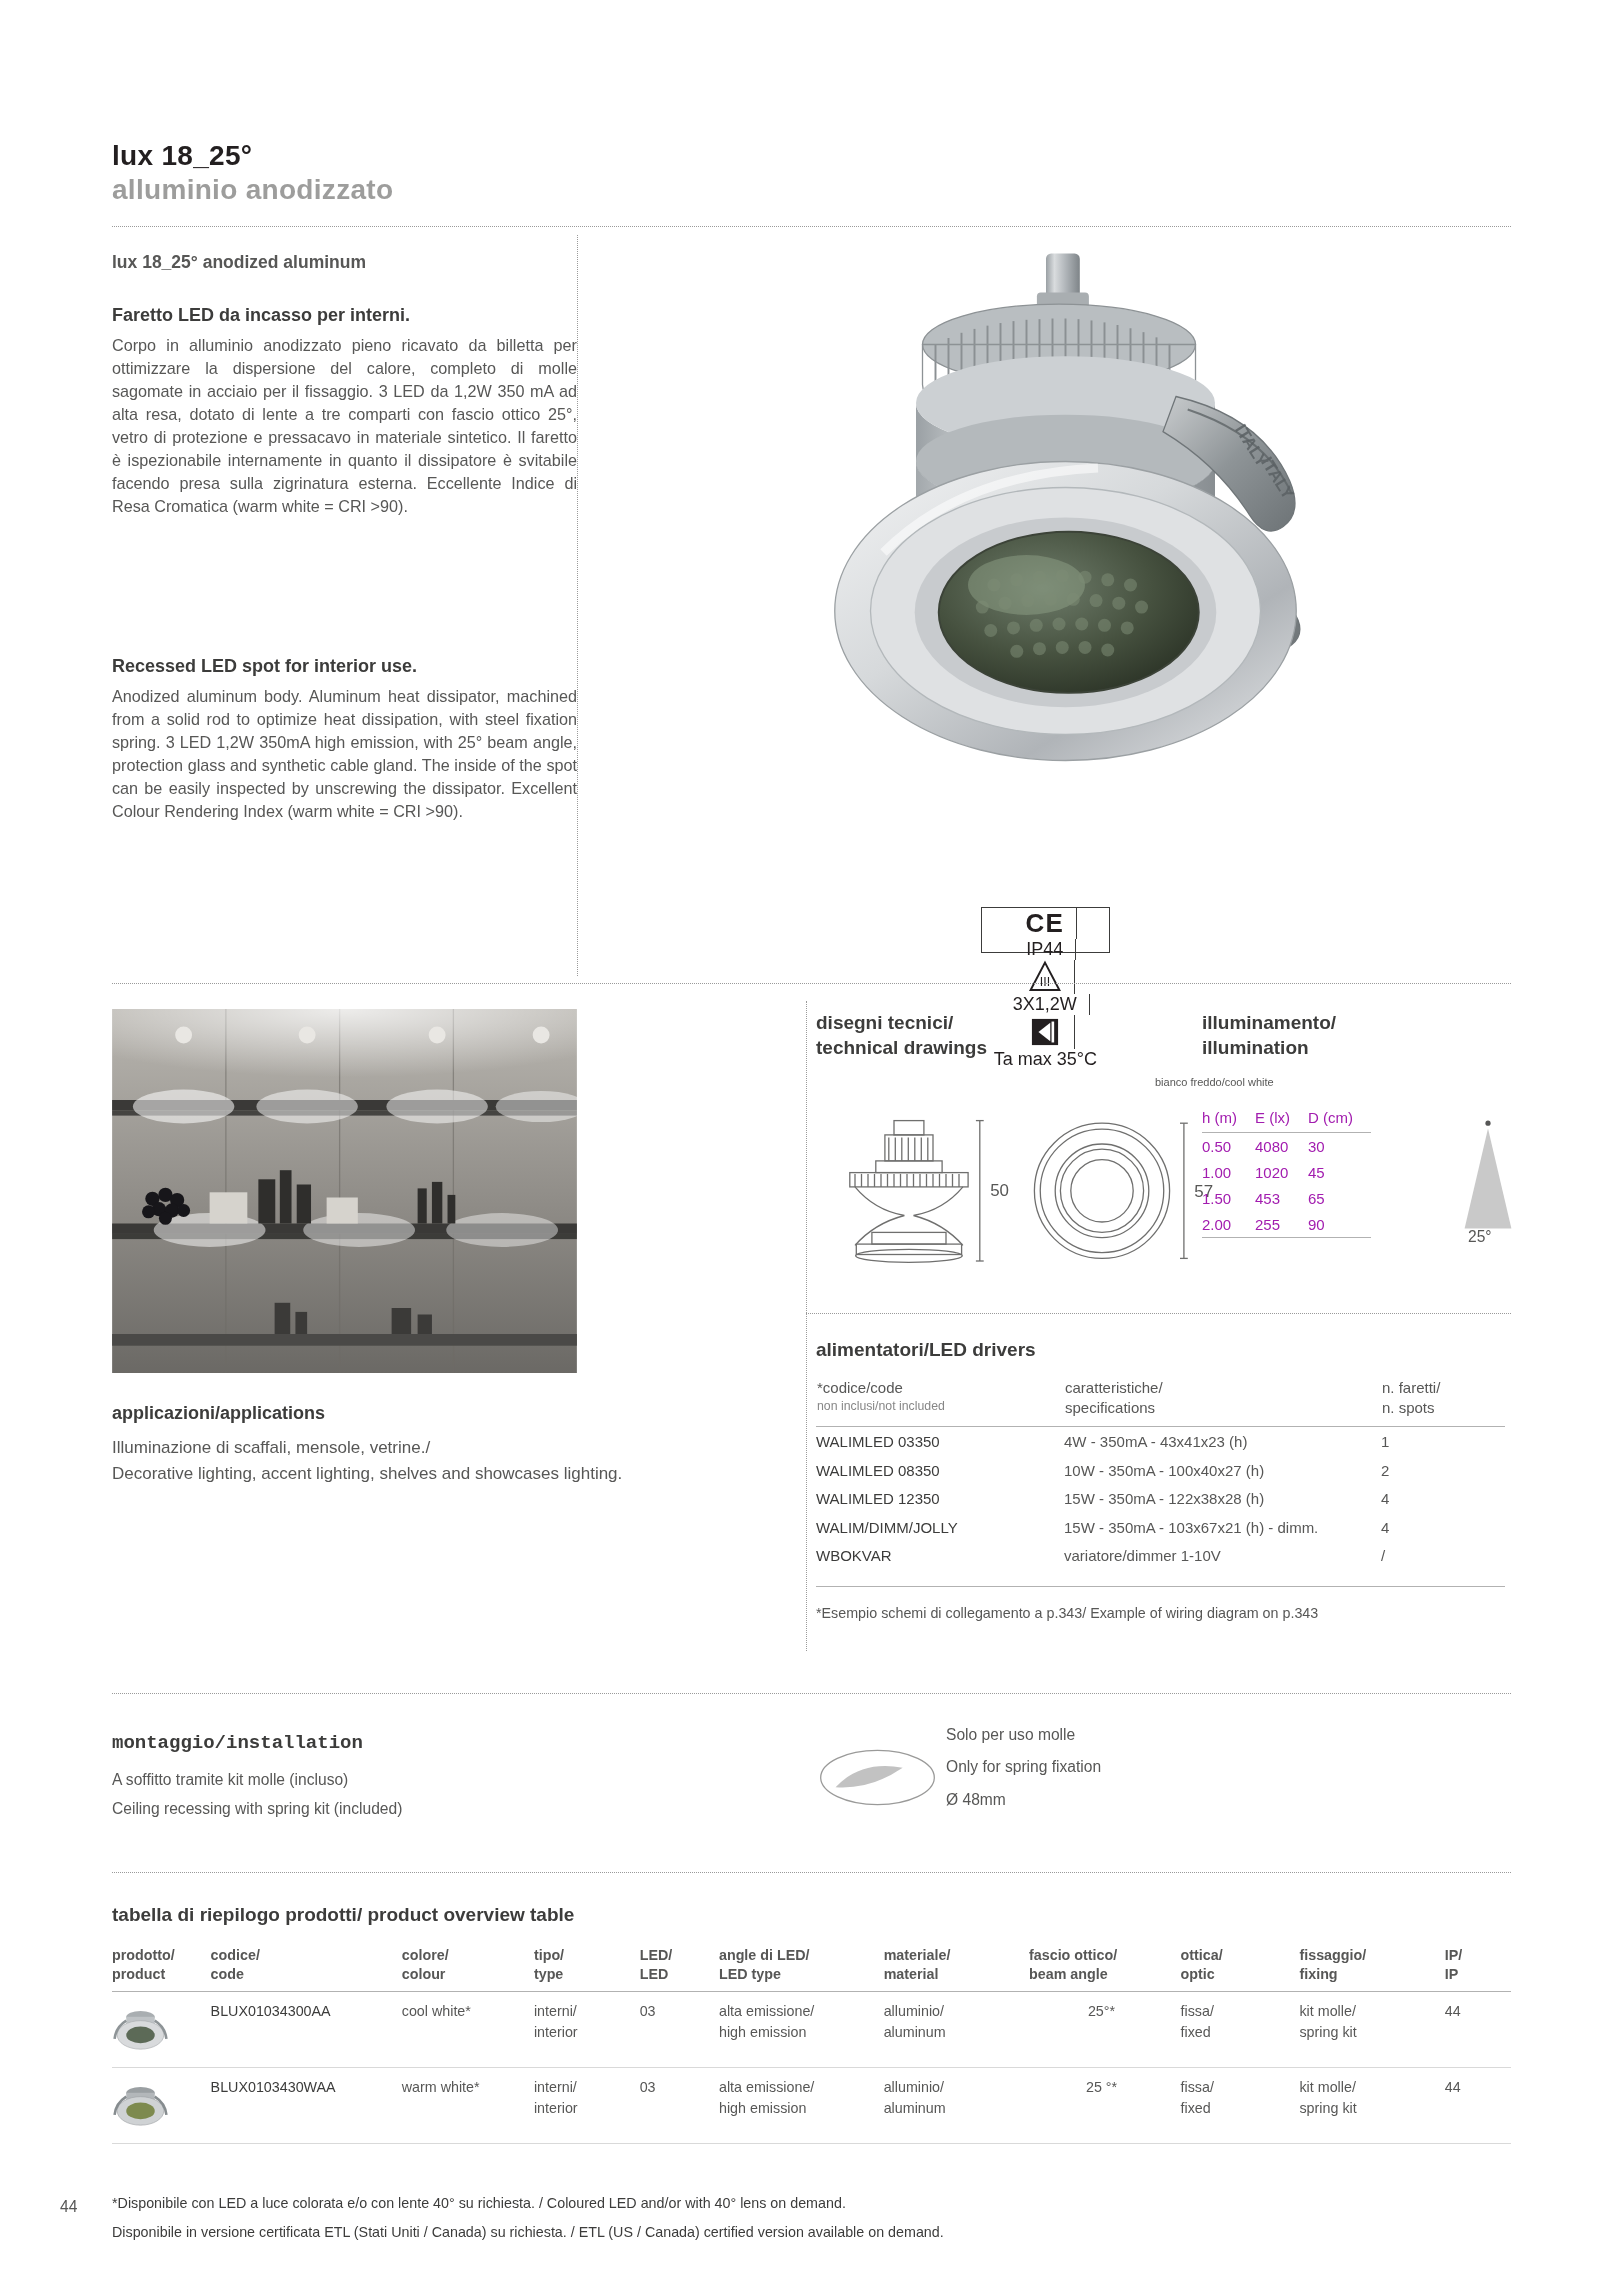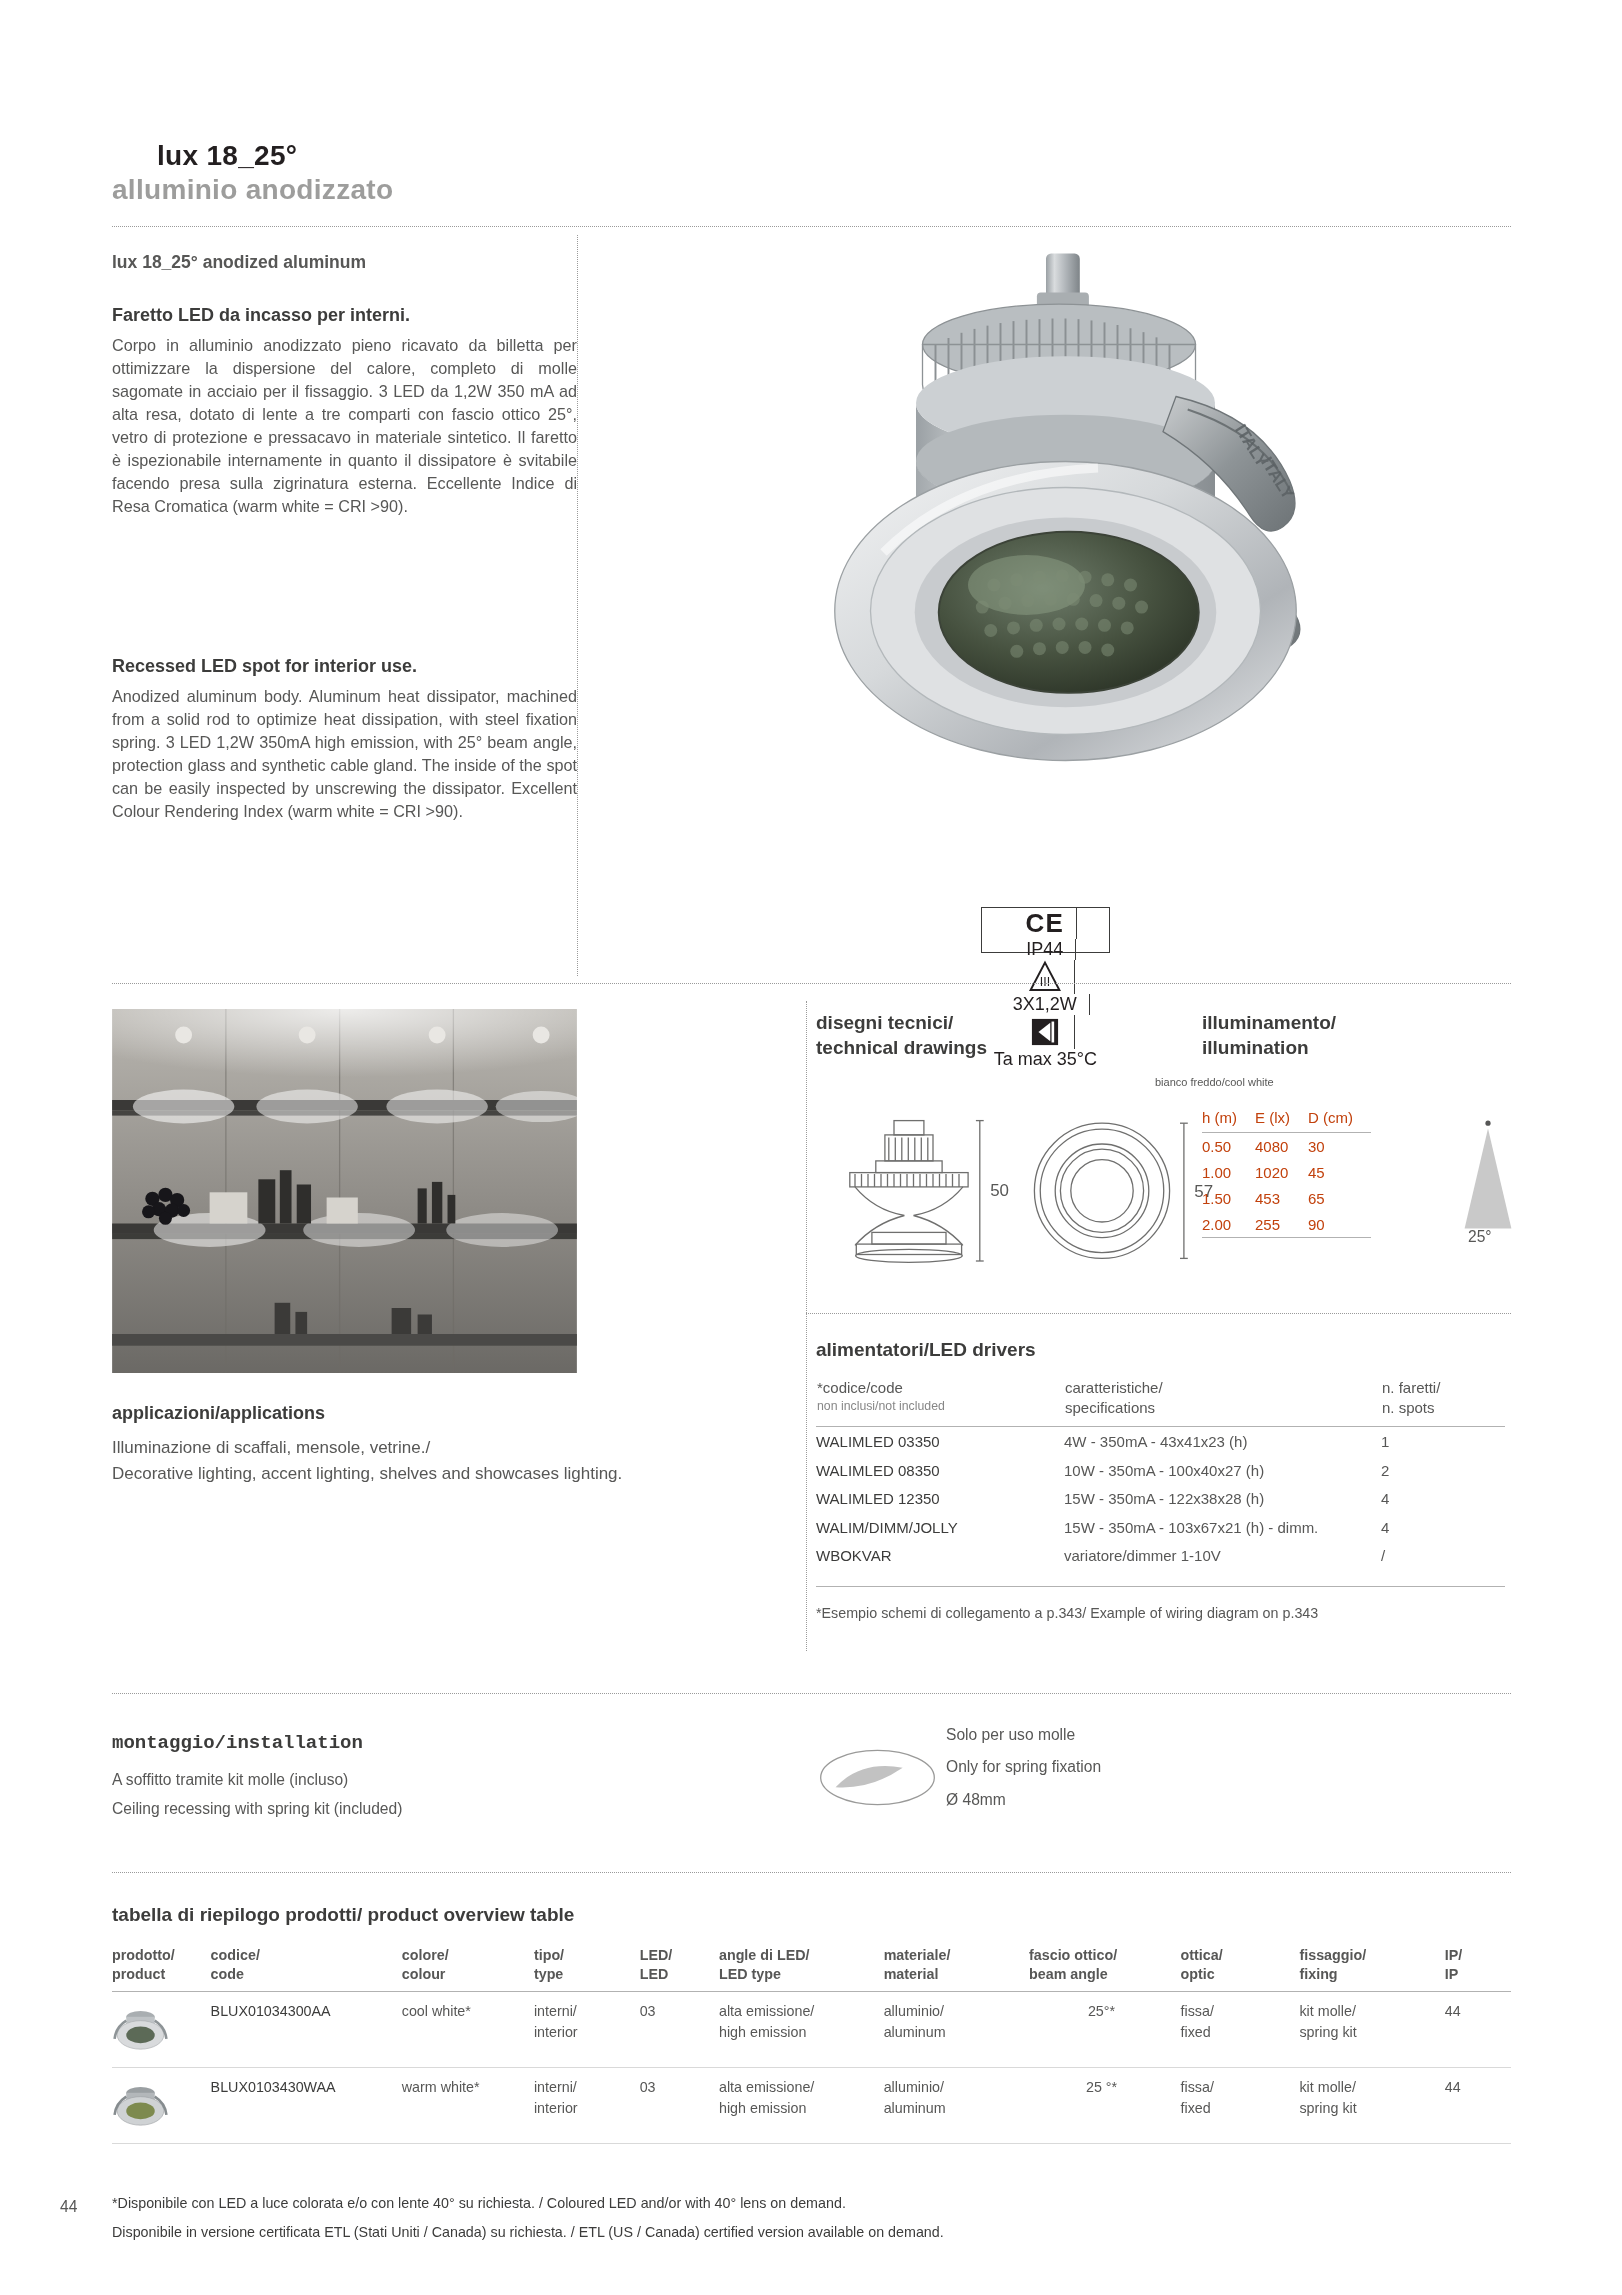--- a/index.html
+++ b/index.html
@@ -14,21 +14,21 @@
   }
   .page { position:absolute; left:0; top:0; width:1623px; height:2295px; }
 
   
   .dotted-h { border-top:1.3px dotted #9a9a9a; height:0; }
   .dotted-v { border-left:1.3px dotted #9a9a9a; width:0; }
 
   
   #title-main {
     position:absolute; left:112px; top:140px;
-    font-size:28px; font-weight:bold; color:#231f20; letter-spacing:0.3px;margin-left:45px;
+    font-size:28px; font-weight:bold; color:#231f20; letter-spacing:0.3px;
   }
   #title-sub {
     position:absolute; left:112px; top:174px;
     font-size:28px; font-weight:bold; color:#9d9d9c; letter-spacing:0.3px;
   }
   #title-en {
     position:absolute; left:112px; top:252px;
     font-size:17.5px; font-weight:bold; color:#575756;
   }
 
@@ -78,21 +78,21 @@
 
   
   #vsep-mid { position:absolute; left:806px; top:1001px; height:650px; }
   #td-title { position:absolute; left:816px; top:1011px; font-size:19px; font-weight:bold; color:#3c3c3b; line-height:1.3;}
   #ill-title{ position:absolute; left:1202px; top:1011px; font-size:19px; font-weight:bold; color:#3c3c3b; line-height:1.3;}
 
   #drawing-area { position:absolute; left:816px; top:1105px; width:455px; height:182px; }
 
   
   #ill-sub { position:absolute; left:1155px; top:1076px; font-size:11px; color:#575756; }
-  #ill-table { position:absolute; left:1202px; top:1105px; font-size:15px; color:#c2410c; border-collapse:collapse; }
+  #ill-table { position:absolute; left:1202px; top:1105px; font-size:15px; color:#a21caf; border-collapse:collapse; }
   #ill-table th { font-weight:normal; padding:3.9px 18px 6.5px 0; text-align:left; border-bottom:0.6px solid #b2b2b2; }
   #ill-table td { padding:4.5px 18px 4.5px 0; text-align:left; }
   #ill-table tr.last td { border-bottom:0.6px solid #b2b2b2; }
   #beam-cone { position:absolute; left:1449px; top:1118px; width:78px; height:130px; }
   #beam-label { position:absolute; left:1468px; top:1228px; font-size:15.6px; color:#575756; }
 
   
   #drv-rule { position:absolute; left:806px; top:1313px; width:705px; }
   #drv-title { position:absolute; left:816px; top:1339px; font-size:19px; font-weight:bold; color:#3c3c3b; }
   #drv-table { position:absolute; left:816px; top:1377px; width:689px; font-size:15px; color:#575756; border-collapse:collapse;}

